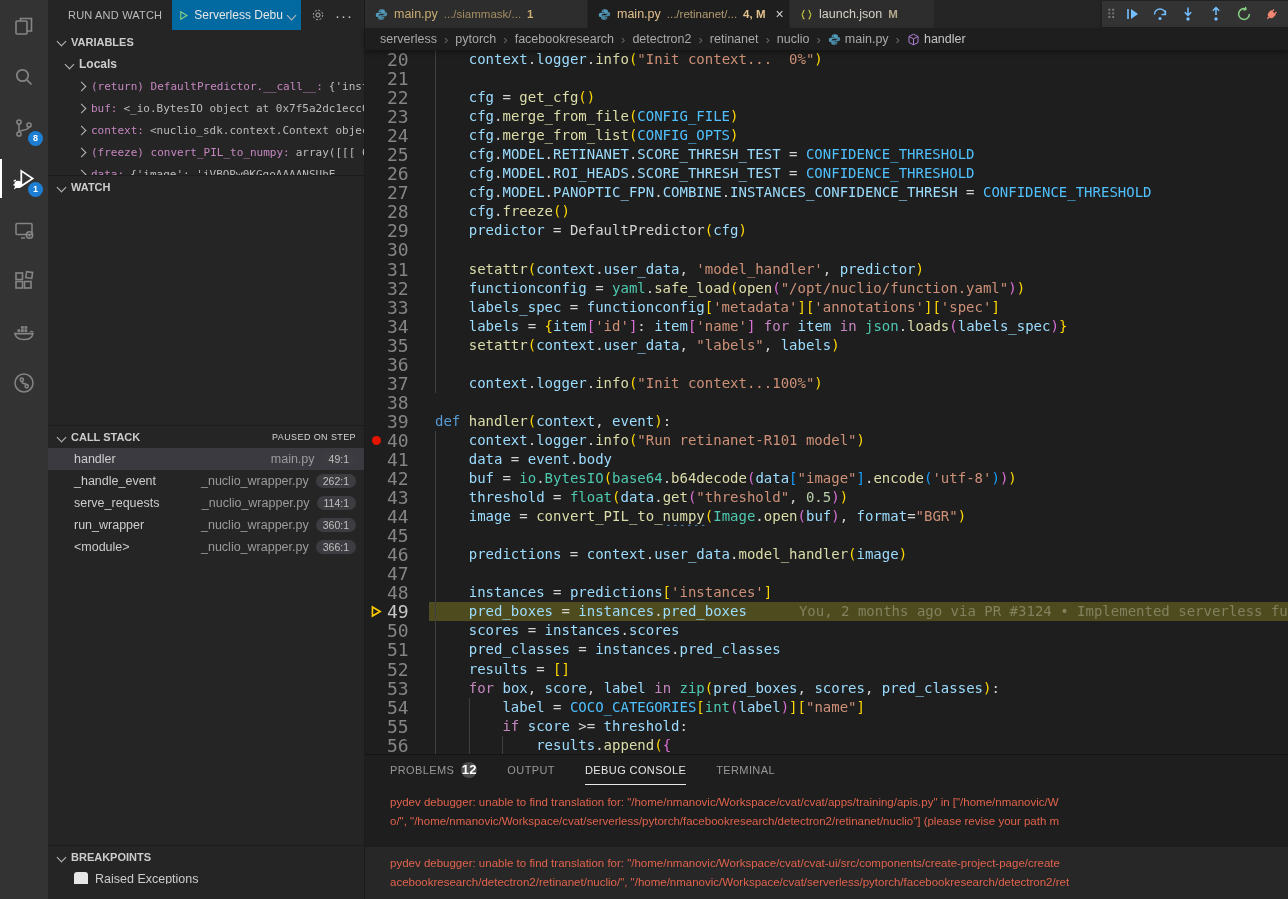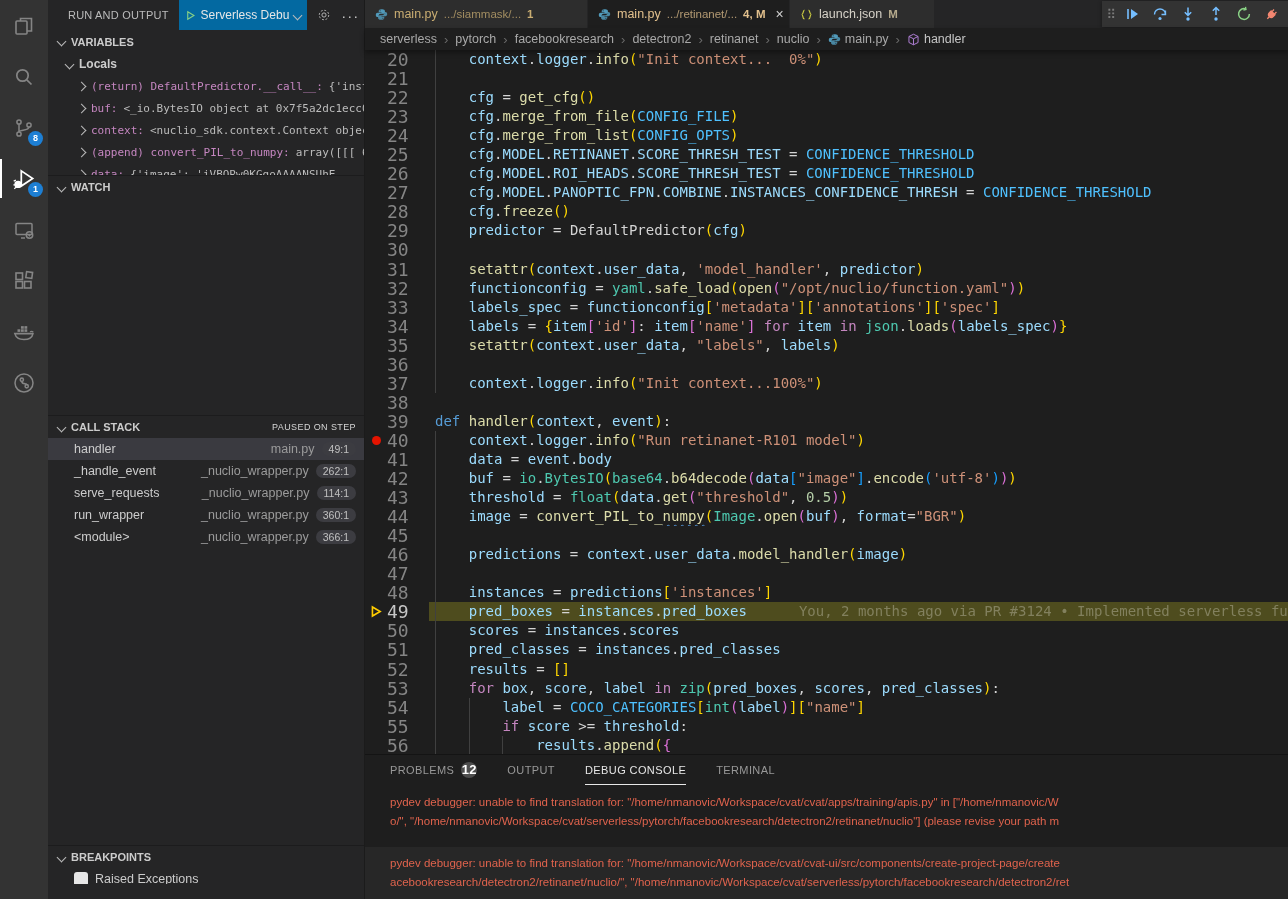--- a/index.html
+++ b/index.html
@@ -167,21 +167,21 @@
             <circle cx="10" cy="9" r="1.5"></circle>
             <circle cx="14.5" cy="15" r="1.5"></circle>
             <path d="M10 10.5c0 3.2 4.5 1.5 4.5 3"></path>
           </svg>
         </span>
       </div>
     </div>
 
   <div class="sidebar">
     <div class="sidebar-title">
-      <span class="sidebar-title-label">RUN AND OUTPUT</span>
+      <span class="sidebar-title-label">RUN AND WATCH</span>
       <div class="launch-picker">
         <svg width="11" height="11" viewBox="0 0 16 16">
             <path d="M4 2.5l9 5.5-9 5.5z" fill="none" stroke="#89d185" stroke-width="1.6"></path>
           </svg>
         <span class="launch-label">Serverless Debu</span>
         <span class="chev"></span>
       </div>
       <span class="icon-btn">
         <svg width="14" height="14" viewBox="0 0 16 16" stroke="#c5c5c5" fill="none">
             <circle cx="8" cy="8" r="2.4"></circle>
@@ -211,37 +211,37 @@
               <span class="var-name">buf:</span>
               <span class="var-val">&lt;_io.BytesIO object at 0x7f5a2dc1ecc0&gt;</span>
             </div>
             <div class="var-row">
               <span class="chev right"></span>
               <span class="var-name">context:</span>
               <span class="var-val">&lt;nuclio_sdk.context.Context objec…</span>
             </div>
             <div class="var-row">
               <span class="chev right"></span>
-              <span class="var-name">(append) convert_PIL_to_numpy:</span>
+              <span class="var-name">(freeze) convert_PIL_to_numpy:</span>
               <span class="var-val">array([[[ 6…</span>
             </div>
             <div class="var-row">
               <span class="chev right"></span>
               <span class="var-name">data:</span>
               <span class="var-val">{'image': 'iVBORw0KGgoAAAANSUhE…</span>
             </div>
           </div>
       </div>
       <div class="sec" style="top:145px;height:240px;">
         <div class="sec-header">
           <span class="chev"></span>
           <span>WATCH</span>
         </div>
       </div>
-      <div class="sec" style="top:385px;height:430px;">
+      <div class="sec" style="top:395px;height:430px;">
         <div class="sec-header">
           <span class="chev"></span>
           <span>CALL STACK</span>
           <span class="pausedbadge">PAUSED ON STEP</span>
         </div>
         <div id="stack-rows">
             <div class="stack-row selected">
               <span class="stack-fn">handler</span>
               <span class="stack-file">main.py</span>
               <span class="stack-pos">49:1</span>

